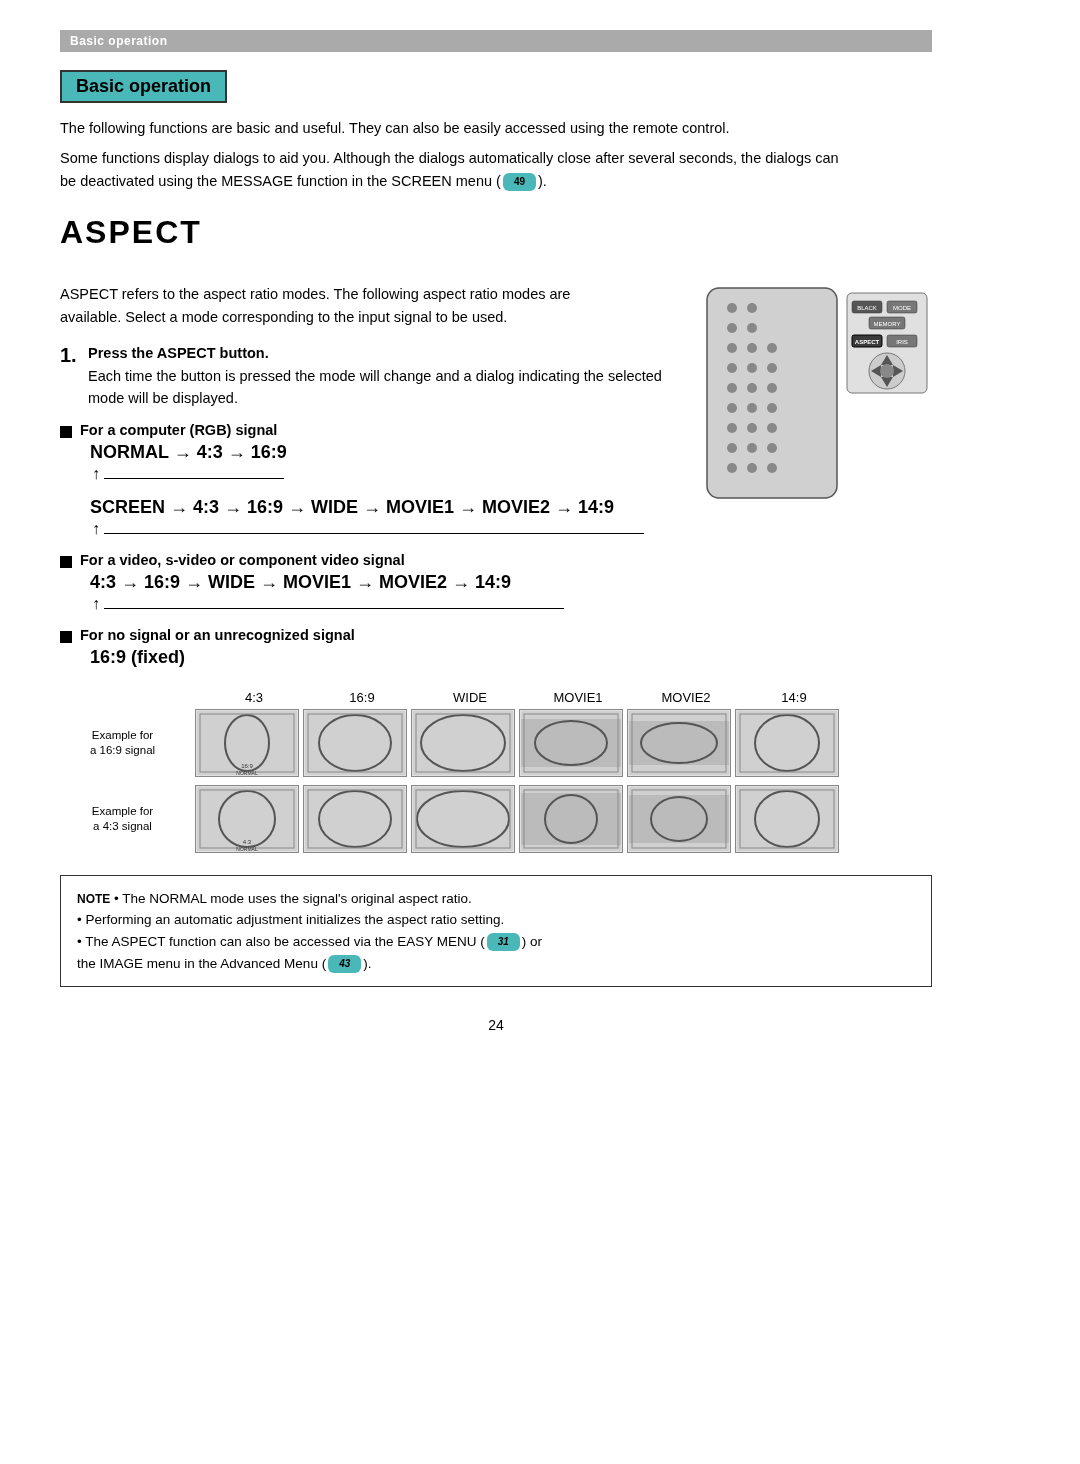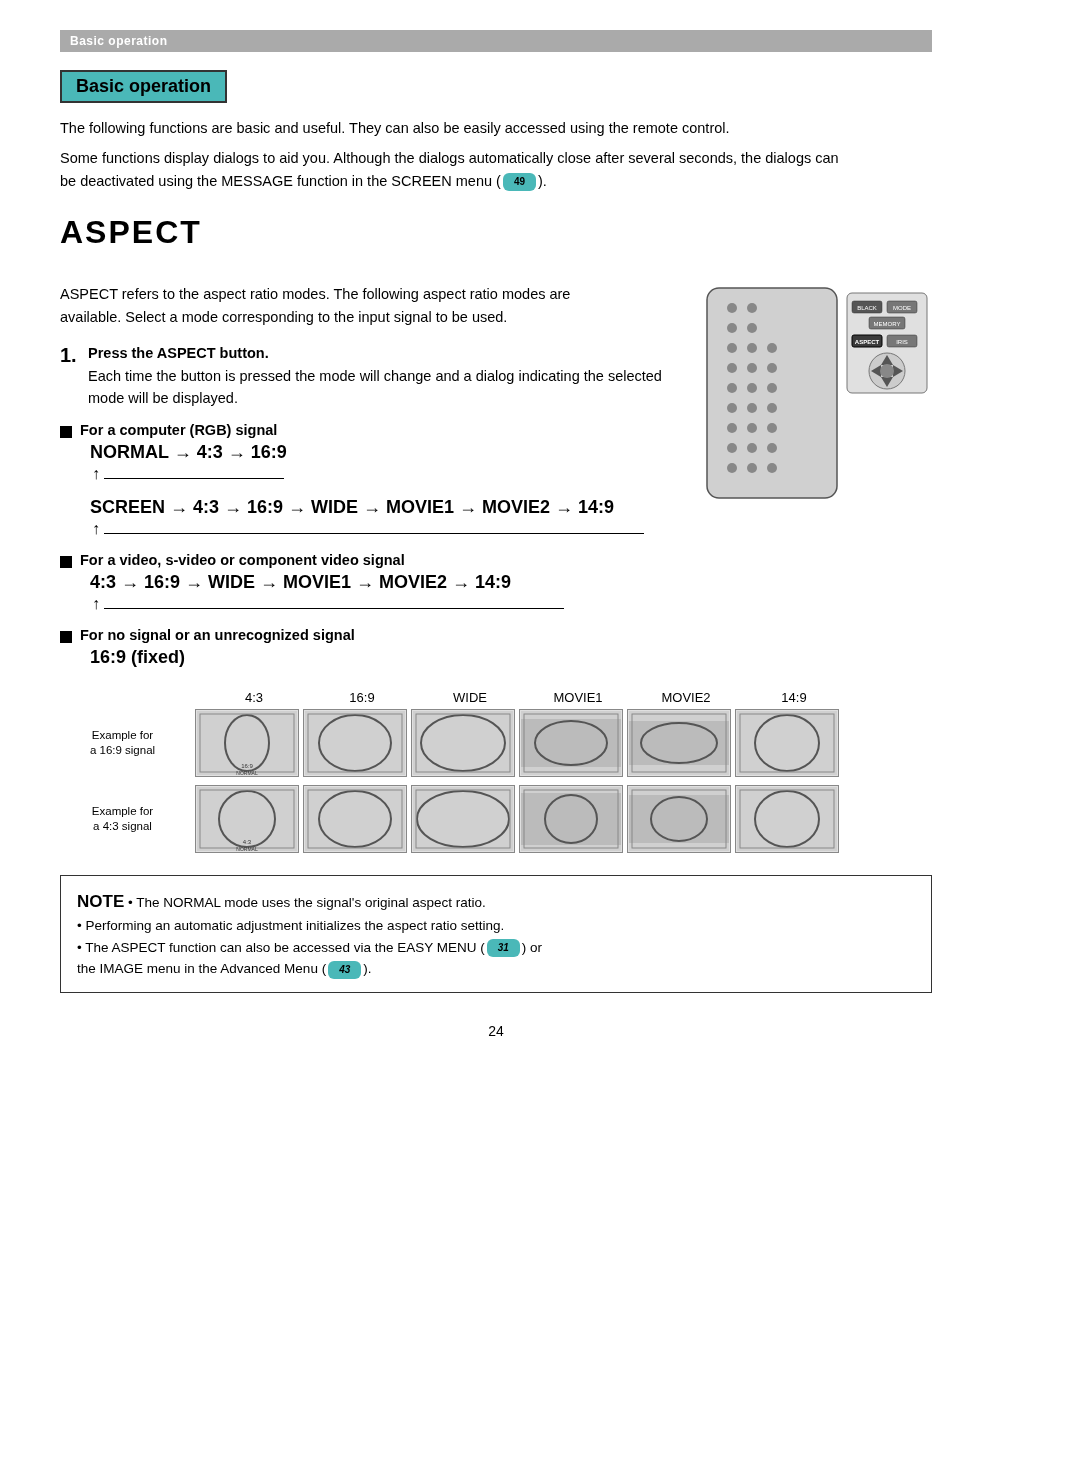--- a/index.html
+++ b/index.html
@@ -199,21 +199,21 @@
     
     .note-box {
       border: 1.5px solid #333;
       padding: 12px 16px;
       margin-top: 22px;
       font-size: 13.5px;
       line-height: 1.6;
     }
     .note-box .note-label {
       font-weight: 900;
-      font-size: 17px;
+      font-size: 12px;
       font-family: Arial Black, Arial, sans-serif;
     }
 
     
     .page-number {
       text-align: center;
       margin-top: 30px;
       font-size: 14px;
     }
 

